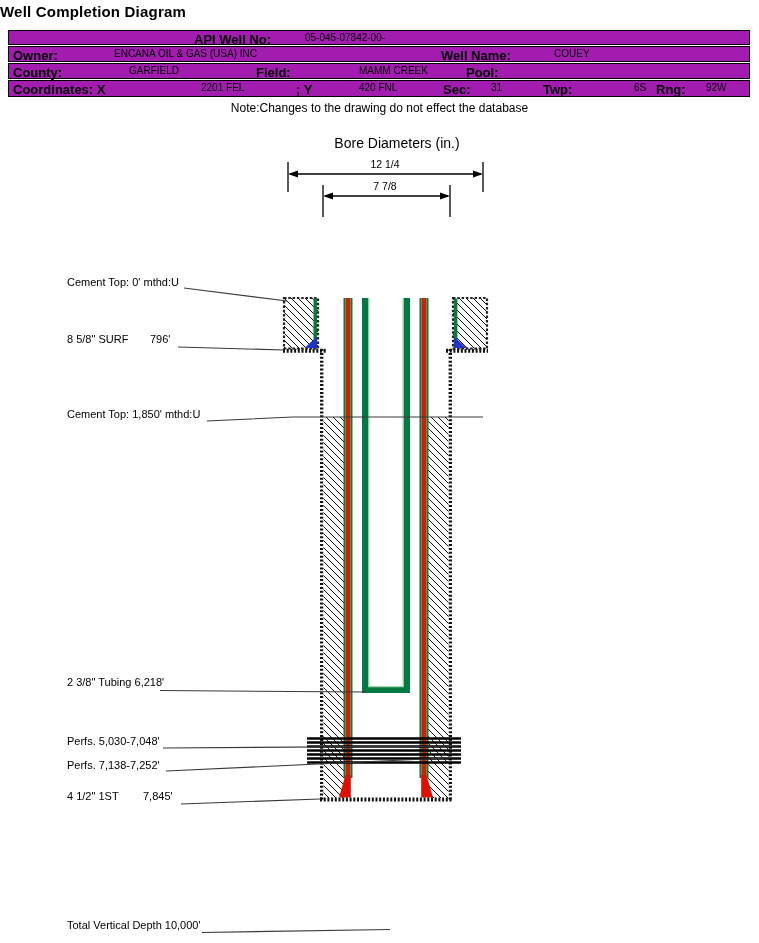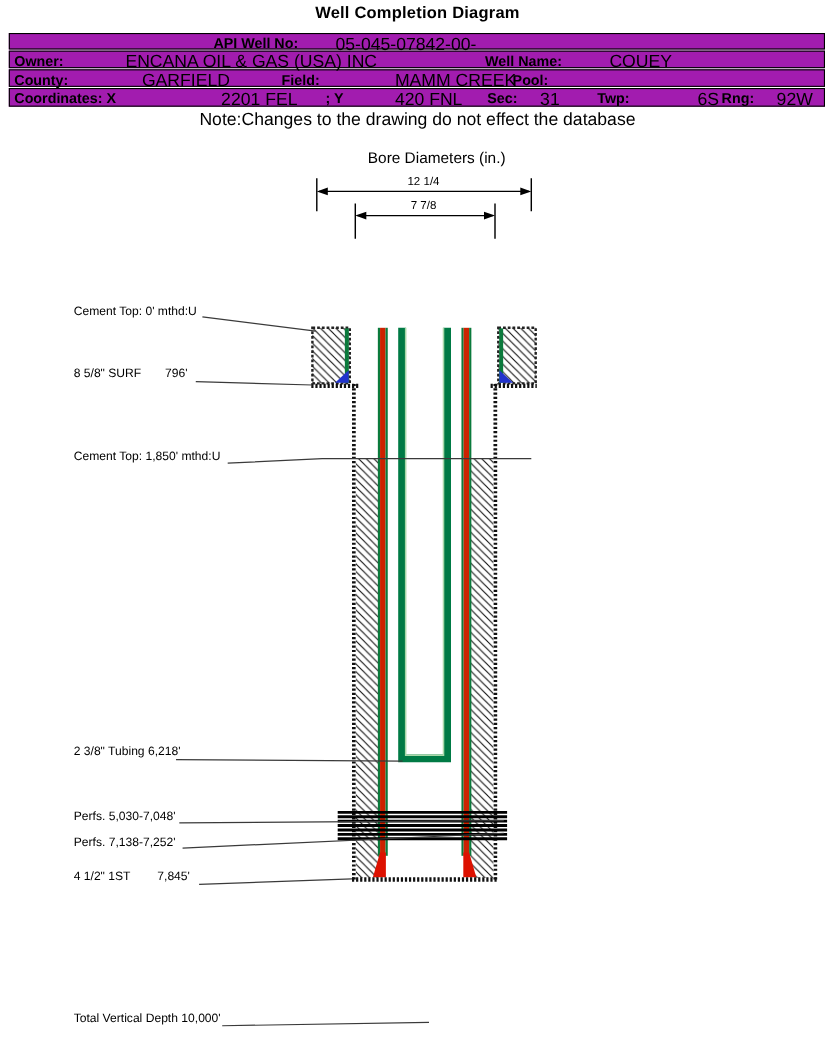--- a/index.html
+++ b/index.html
@@ -1,23 +1,23 @@
 <!DOCTYPE html>
 <html><head>
 <meta charset="utf-8">
 <style>
   html,body{margin:0;padding:0;background:#ffffff;}
   body{font-family:"Liberation Sans","DejaVu Sans",sans-serif;color:#000;}
   #page{position:relative;width:759px;height:943px;background:#fff;overflow:hidden;}
-  .title{position:absolute;left:0;top:3px;width:759px;text-align:center;
+  .title{position:absolute;left:0;top:3px;width:759px;text-align:left;
          font-size:15px;font-weight:bold;letter-spacing:.2px;}
   .trow{position:absolute;left:8px;width:740px;border:1.6px solid #000;background:#a21caf;}
-  .trow span{position:absolute;top:1px;white-space:nowrap;font-size:16px;}
+  .trow span{position:absolute;top:1px;white-space:nowrap;font-size:10px;}
   .trow .lbl{font-weight:bold;font-size:13px;}
-  .note{position:absolute;left:0;top:101px;width:759px;text-align:center;font-size:16px;}
+  .note{position:absolute;left:0;top:101px;width:759px;text-align:center;font-size:12px;}
   svg{position:absolute;left:0;top:0;}
   svg text{font-family:"Liberation Sans","DejaVu Sans",sans-serif;fill:#000;}
   .ann{font-size:11px;}
   .dim{font-size:10.5px;}
 </style>
 </head>
 <body>
 
 <div id="page">
 

